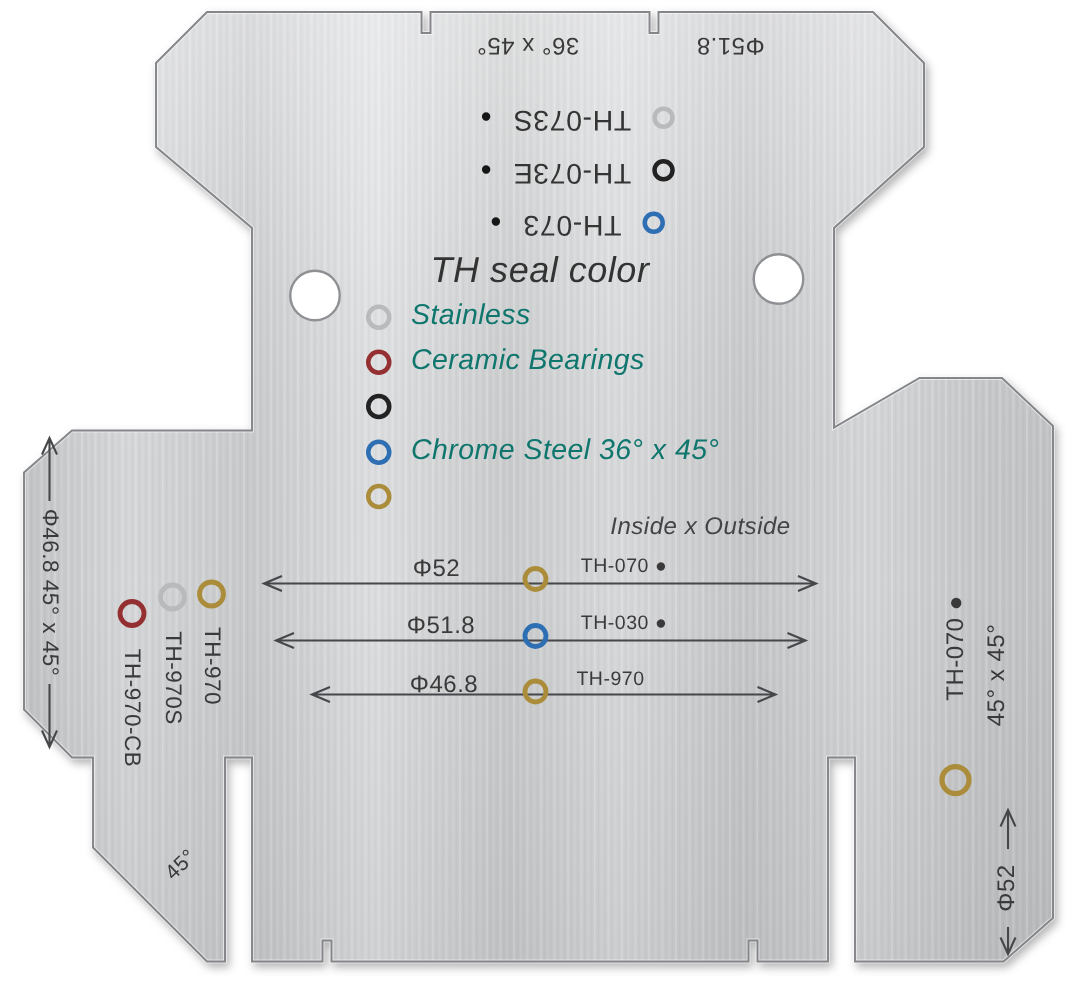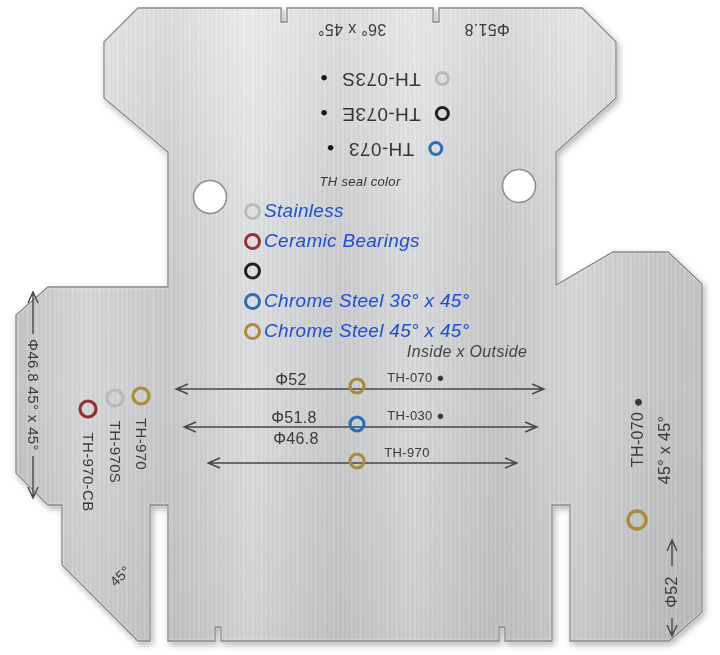--- a/index.html
+++ b/index.html
@@ -9,31 +9,31 @@
 
   
   .t{position:absolute;transform:translate(-50%,-50%);color:#3a3a3a;white-space:nowrap;
      letter-spacing:.35px;line-height:1;}
   .r180{transform:translate(-50%,-50%) rotate(180deg);}
   .r90{transform:translate(-50%,-50%) rotate(90deg);}
   .rm90{transform:translate(-50%,-50%) rotate(-90deg);}
   .rm45{transform:translate(-50%,-50%) rotate(-44deg);}
   .it{font-style:italic;}
   .f12{font-size:16px}.f13{font-size:13px}.f14{font-size:14px}.f15{font-size:15px}
-  .f16{font-size:16px}.f19{font-size:13px}
+  .f16{font-size:16px}.f19{font-size:24px}
 
   
   .mrow{position:absolute;transform:translate(-50%,-50%) rotate(180deg);
         display:flex;align-items:center;gap:14px;white-space:nowrap;color:#343434;}
   .mrow .mlabel{font-size:19px;letter-spacing:.4px;}
   .mrow .mdot{font-size:13px;line-height:1;color:#161616;}
 
   
-  .litem{position:absolute;display:flex;align-items:center;gap:3px;transform:translate(0,-50%);
-         white-space:nowrap;color:#1d4ed8;}
+  .litem{position:absolute;display:flex;align-items:center;gap:13px;transform:translate(0,-50%);
+         white-space:nowrap;color:#0f766e;}
   .litem .llabel{font-size:19px;font-style:italic;letter-spacing:.3px;}
 
   
   .ring{display:inline-block;width:15px;height:15px;border-radius:50%;
         border:3px solid #999;box-sizing:border-box;flex:none;background:transparent;}
   .litem .ring{width:17px;height:17px;border-width:3.5px;}
 
   
   .ringc{fill:none;stroke:#999;stroke-width:3.2px;}
 
@@ -139,32 +139,31 @@
   </div>
   <div class="litem" style="left:244px;top:271px">
     <span class="ring" data-ring="black"></span>
   </div>
   <div class="litem" style="left:244px;top:301px">
     <span class="ring" data-ring="blue"></span>
     <span class="llabel">Chrome Steel 36° x 45°</span>
   </div>
   <div class="litem" style="left:244px;top:331px">
     <span class="ring" data-ring="gold"></span>
-    <span class="llabel">Chrome Steel 45° x 45°</span>
   </div>
 
   <div class="t it f12" style="left:467px;top:352px;color:#444">Inside x Outside</div>
 
   <div class="t f16" style="left:291px;top:380px">Φ52</div>
   <div class="t f13" style="left:416px;top:377px">TH-070 ●</div>
 
   <div class="t f16" style="left:294px;top:418px">Φ51.8</div>
   <div class="t f13" style="left:416px;top:415px">TH-030 ●</div>
 
-  <div class="t f16" style="left:296px;top:439px">Φ46.8</div>
+  <div class="t f16" style="left:296px;top:457px">Φ46.8</div>
   <div class="t f13" style="left:407px;top:452px">TH-970</div>
 
   <div class="t r90 f15" style="left:33px;top:395px">Φ46.8 45° x 45°</div>
   <div class="t r90 f15" style="left:141px;top:444px">TH-970</div>
   <div class="t r90 f15" style="left:115px;top:452px">TH-970S</div>
   <div class="t r90 f15" style="left:88px;top:472px">TH-970-CB</div>
   <div class="t rm45 f14" style="left:120px;top:576px">45°</div>
 
   <div class="t rm90 f16" style="left:638px;top:432px">TH-070 ●</div>
   <div class="t rm90 f16" style="left:665px;top:450px">45° x 45°</div>

